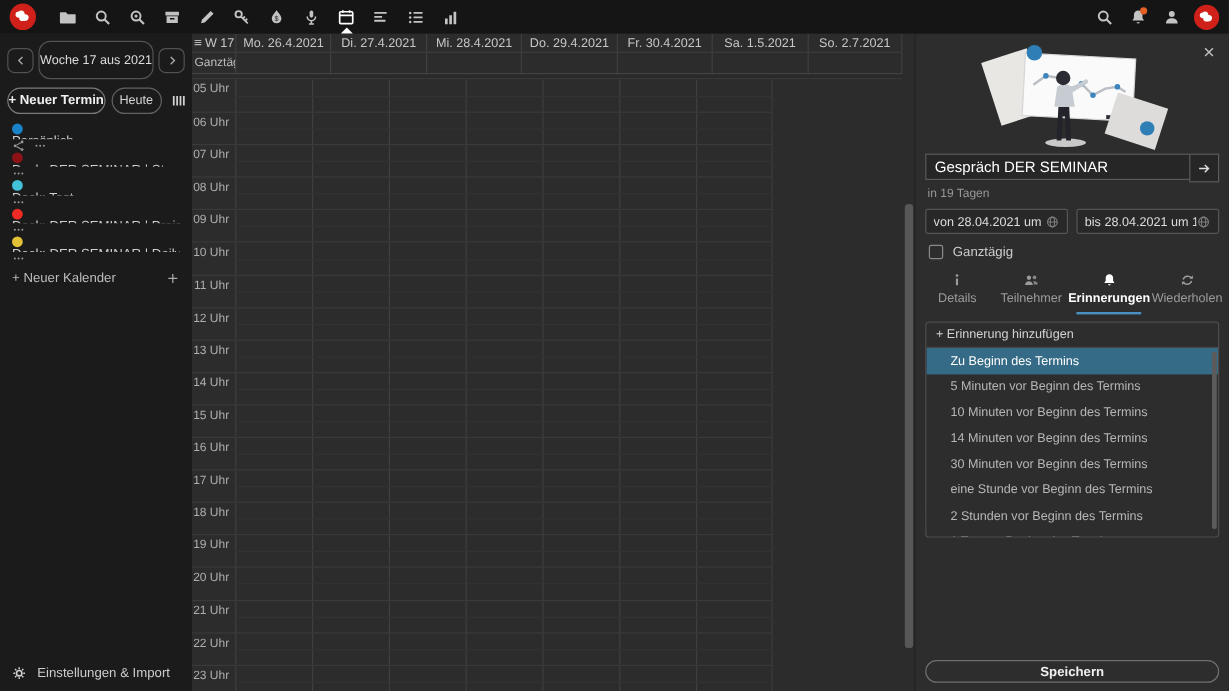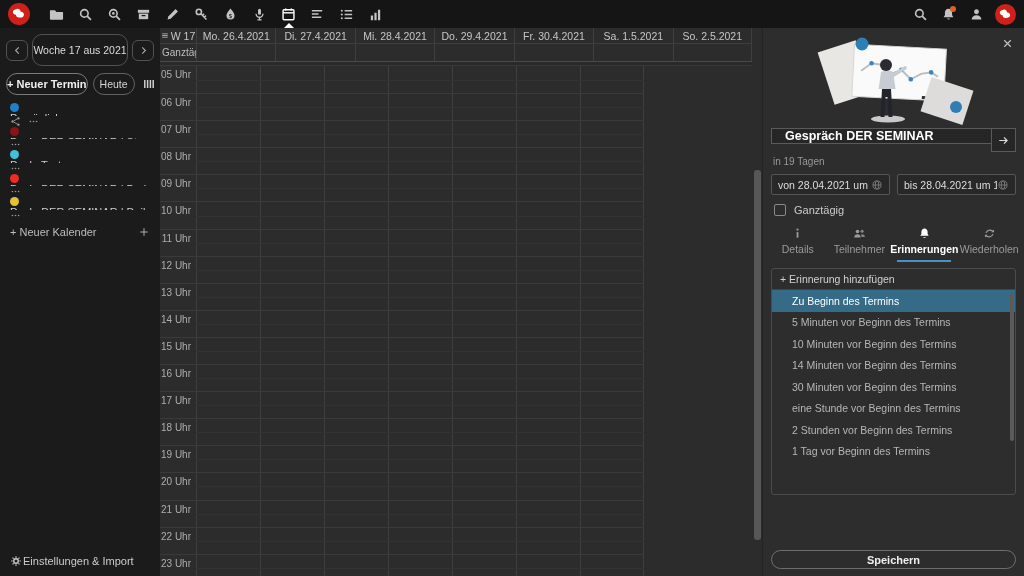--- a/index.html
+++ b/index.html
@@ -48,21 +48,21 @@
   .view-ic svg{width:14px;height:14px;}
   .cal-item{display:flex;height:23.5px;padding:0 10px;font-size:11px;color:#d0d0d0;flex-direction:column;}
   .cal-dot{width:9px;height:9px;border-radius:50%;margin-right:9px;flex:0 0 auto;}
   .cal-label{flex:1;white-space:nowrap;overflow:hidden;}
   .cal-actions{display:flex;align-items:center;gap:7px;color:#9a9a9a;}
   .mini-ic svg{width:11px;height:11px;}
   .new-cal{display:flex;align-items:center;padding:0 10px;height:22px;font-size:11px;color:#bcbcbc;}
   .new-cal .lbl{flex:1;}
   .new-cal .mini-ic{color:#aaaaaa;}
   .new-cal .mini-ic svg{width:12px;height:12px;}
-  .settings{position:absolute;bottom:0;left:0;right:0;height:30px;display:flex;align-items:center;gap:1px;padding:0 10px;font-size:11px;color:#cccccc;}
+  .settings{position:absolute;bottom:0;left:0;right:0;height:30px;display:flex;align-items:center;gap:9px;padding:0 10px;font-size:11px;color:#cccccc;}
   .settings .mini-ic{color:#d0d0d0;}
   .settings .mini-ic svg{width:12px;height:12px;}
 
   
   .grid{position:absolute;top:28px;left:160px;width:602px;bottom:0;background:#2c2c2c;}
   .grid-header,.allday-row,.hour-row{display:grid;grid-template-columns:36px repeat(7,1fr);}
   .grid-header{position:absolute;top:0;left:0;width:592px;height:16px;border-bottom:1px solid #3e3e3e;}
   .g-cell{min-width:0;}
   .day-head,.week-cell{font-size:10.5px;color:#c6c6c6;display:flex;align-items:center;justify-content:center;white-space:nowrap;overflow:hidden;}
   .week-cell{gap:1px;}
@@ -78,37 +78,37 @@
   .hour-row::after{content:"";position:absolute;left:36px;right:0;top:50%;border-top:1px solid #333333;}
   .time-label{font-size:10px;color:#aeaeae;text-align:right;padding:3px 5px 0 0;white-space:nowrap;}
   .grid-scroll{position:absolute;left:594px;top:142px;width:7px;height:370px;background:#575757;border-radius:3px;}
 
   
   .panel{position:absolute;top:28px;right:0;width:262px;bottom:0;background:#2d2d2d;border-left:1px solid #232323;z-index:25;}
   .close-x{position:absolute;top:9px;right:9px;color:#c0c0c0;width:14px;height:14px;}
   .close-x svg{width:13px;height:13px;}
   .illu{margin:7px auto 0 auto;display:block;}
   .title-row{display:flex;margin:3px 8px 0 8px;}
-  .title-input{flex:1;height:16px;background:#262626;border:1px solid #5a5a5a;color:#ffffff;font-weight:bold;font-size:12.5px;padding:0 13px;display:flex;align-items:center;white-space:nowrap;overflow:hidden;}
+  .title-input{flex:1;height:22px;background:#262626;border:1px solid #5a5a5a;color:#ffffff;font-weight:normal;font-size:12.5px;padding:0 7px;display:flex;align-items:center;white-space:nowrap;overflow:hidden;}
   .title-arrow{width:25px;height:24px;margin-left:-1px;background:#262626;border:1px solid #5a5a5a;color:#dddddd;display:flex;align-items:center;justify-content:center;flex:0 0 auto;}
   .title-arrow svg{width:13px;height:13px;}
   .relative-time{font-size:10px;color:#989898;margin:4px 10px 7px 10px;}
   .date-row{display:flex;gap:7px;margin:0 8px;}
   .date-input{flex:1;height:21px;border:1px solid #555555;border-radius:2px;background:#282828;font-size:10.5px;color:#dddddd;display:flex;align-items:center;padding:0 6px;white-space:nowrap;overflow:hidden;}
   .date-input .txt{flex:1;overflow:hidden;}
   .globe{color:#7e7e7e;flex:0 0 auto;}
   .globe svg{width:12px;height:12px;}
   .allday-check{display:flex;align-items:center;gap:8px;margin:9px 11px 2px 11px;font-size:11px;color:#cccccc;}
   .checkbox{width:12px;height:12px;border:1px solid #8a8a8a;border-radius:2px;background:transparent;flex:0 0 auto;}
   .tabs{display:flex;margin:8px 4px 0 4px;}
   .tab{flex:1;display:flex;flex-direction:column;align-items:center;gap:3px;padding:3px 0 7px 0;color:#9b9b9b;font-size:10.5px;position:relative;}
   .tab svg{width:13px;height:13px;}
   .tab.active{color:#ffffff;font-weight:bold;}
   .tab.active::after{content:"";position:absolute;bottom:0;left:7px;right:7px;height:2px;background:var(--accent);}
-  .reminder-box{margin:6px 8px 0 8px;border:1px solid #4c4c4c;border-radius:3px;height:227px;overflow:hidden;position:relative;background:#2d2d2d;}
+  .reminder-box{margin:6px 8px 0 8px;border:1px solid #4c4c4c;border-radius:3px;height:180px;overflow:hidden;position:relative;background:#2d2d2d;}
   .reminder-add{height:21px;display:flex;align-items:center;padding:0 8px;font-size:10.5px;color:#d2d2d2;border-bottom:1px solid #454545;white-space:nowrap;}
   .reminder-item{height:21.5px;display:flex;align-items:center;padding:0 20px;font-size:10.5px;color:#b6b6b6;white-space:nowrap;overflow:hidden;}
   .reminder-item.selected{background:var(--selection);color:#ffffff;}
   .reminder-scroll{position:absolute;right:1px;top:24px;width:4px;height:148px;background:#5b5b5b;border-radius:2px;}
   .save-btn{position:absolute;bottom:7px;left:8px;right:8px;height:19px;border:1px solid #6e6e6e;border-radius:11px;display:flex;align-items:center;justify-content:center;font-size:11px;font-weight:bold;color:#efefef;}
 </style>
 </head>
 <body>
 
 <header class="topbar">
@@ -347,21 +347,21 @@
           <path d="M2 5h10M2 8h10M2 11h10" stroke="currentColor" stroke-width="1.5"></path>
         </svg>
         <span>W 17</span>
       </div>
       <div class="g-cell day-head">Mo. 26.4.2021</div>
       <div class="g-cell day-head">Di. 27.4.2021</div>
       <div class="g-cell day-head">Mi. 28.4.2021</div>
       <div class="g-cell day-head">Do. 29.4.2021</div>
       <div class="g-cell day-head">Fr. 30.4.2021</div>
       <div class="g-cell day-head">Sa. 1.5.2021</div>
-      <div class="g-cell day-head">So. 2.5.2021</div>
+      <div class="g-cell day-head">So. 2.7.2021</div>
     </div>
   <div class="allday-row" id="allday-row">
       <div class="g-cell allday-label">Ganztägig</div>
       <div class="g-cell day-col"></div>
       <div class="g-cell day-col"></div>
       <div class="g-cell day-col"></div>
       <div class="g-cell day-col"></div>
       <div class="g-cell day-col"></div>
       <div class="g-cell day-col"></div>
       <div class="g-cell day-col"></div>

